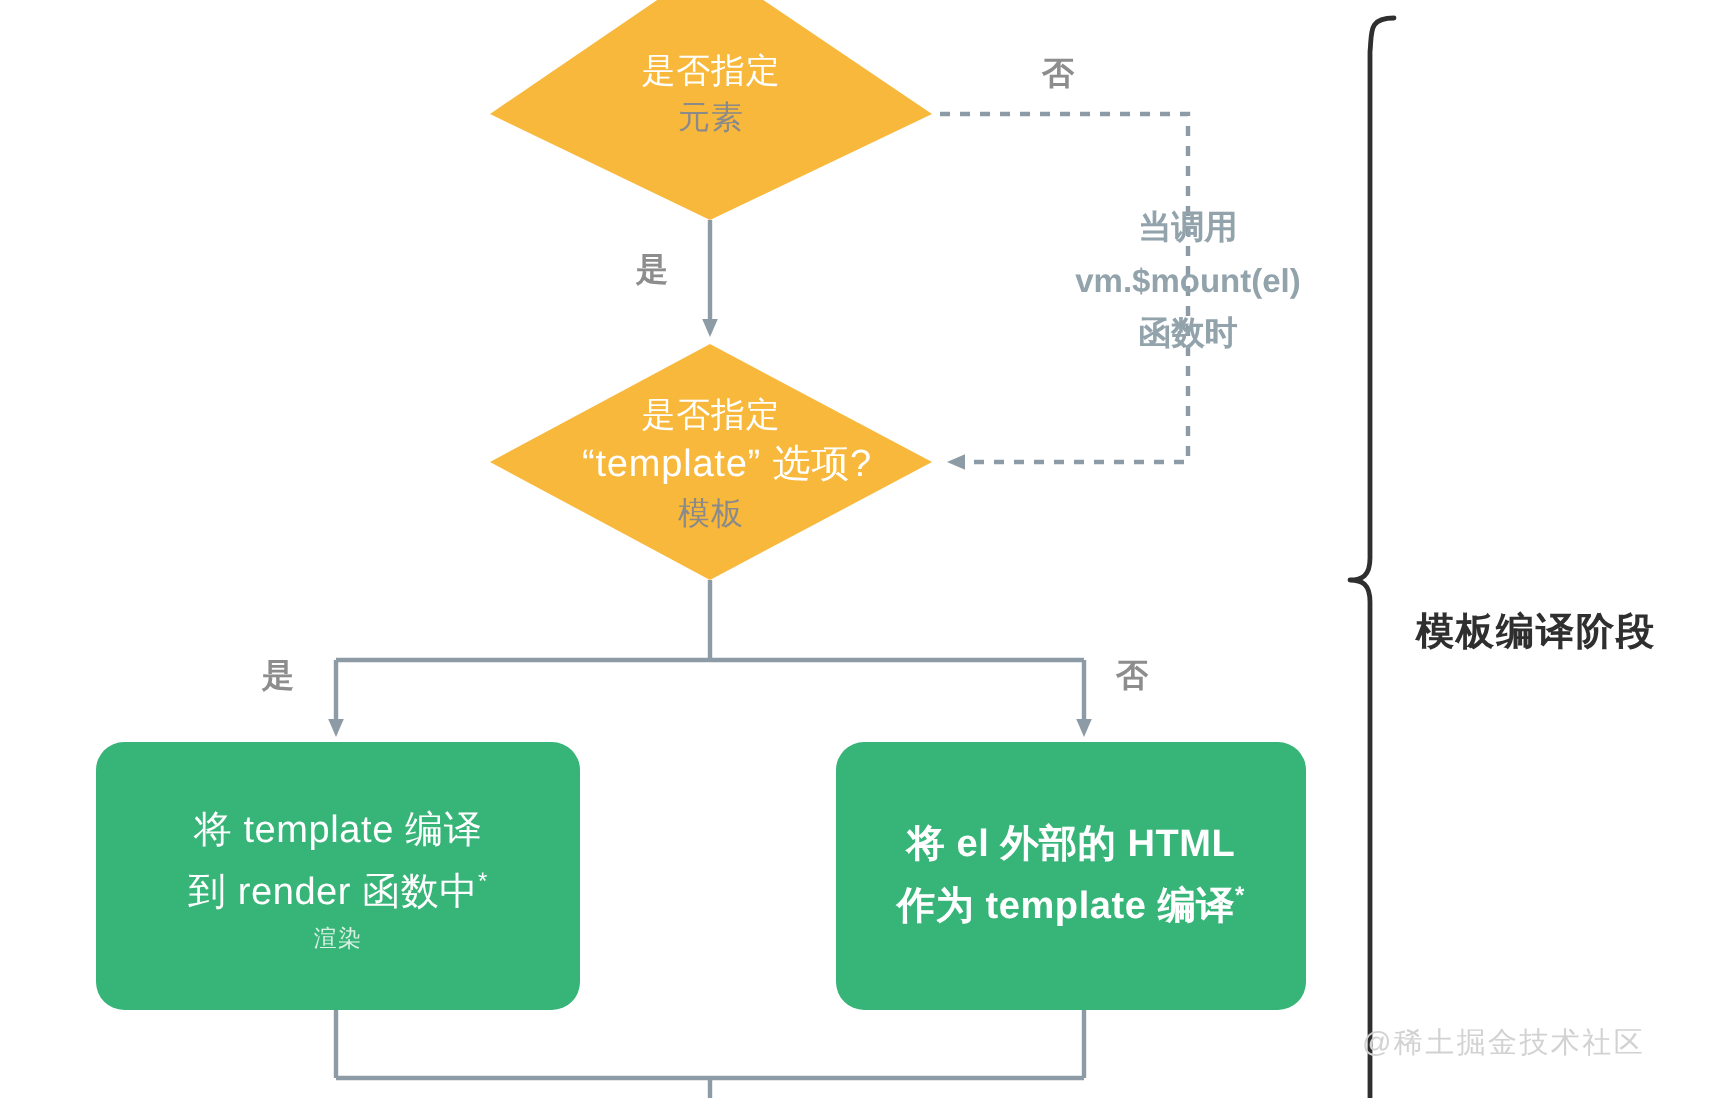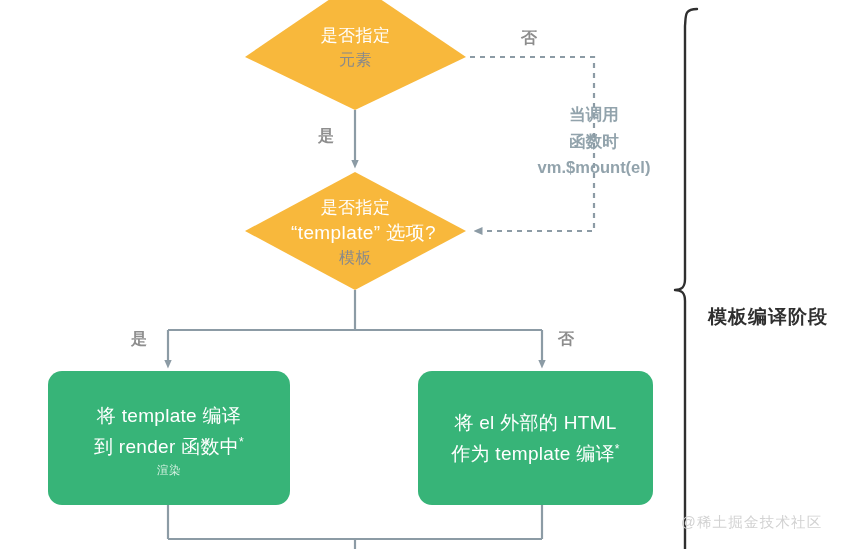--- a/index.html
+++ b/index.html
@@ -182,38 +182,38 @@
   </div>
 
   <div class="proc-box" style="left:48px; top:371px; width:242px; height:134px; background:#37b478;">
     <div class="proc-text">将 template 编译</div>
     <div class="proc-text">
       <span>到 render 函数中</span><sup>*</sup>
     </div>
     <div class="proc-sub">渲染</div>
   </div>
 
-  <div class="proc-box" style="left:418px; top:371px; width:235px; height:134px; background:#37b478;">
+  <div class="proc-box" style="left:418px; top:371px; width:235px; height:134px; background:#37b478;font-weight:bold;">
     <div class="proc-text">将 el 外部的 HTML</div>
     <div class="proc-text">
       <span>作为 template 编译</span><sup>*</sup>
     </div>
   </div>
 
   <div class="edge-label" style="left:318px; top:128px;">是</div>
 
   <div class="edge-label" style="left:521px; top:30px;">否</div>
 
   <div class="edge-label" style="left:131px; top:331px;">是</div>
 
   <div class="edge-label" style="left:558px; top:331px;">否</div>
 
   <div class="side-note" style="left:505px; top:101px; width:178px;">
     <div>当调用</div>
+    <div>vm.$mount(el)</div>
     <div>函数时</div>
-    <div>vm.$mount(el)</div>
   </div>
 
   <div class="phase-label" style="left:708px; top:280px;margin-top:27px;">模板编译阶段</div>
 
   <div class="watermark" style="left:681px; top:515px;">@稀土掘金技术社区</div>
 
 </div>
 
 </body></html>

